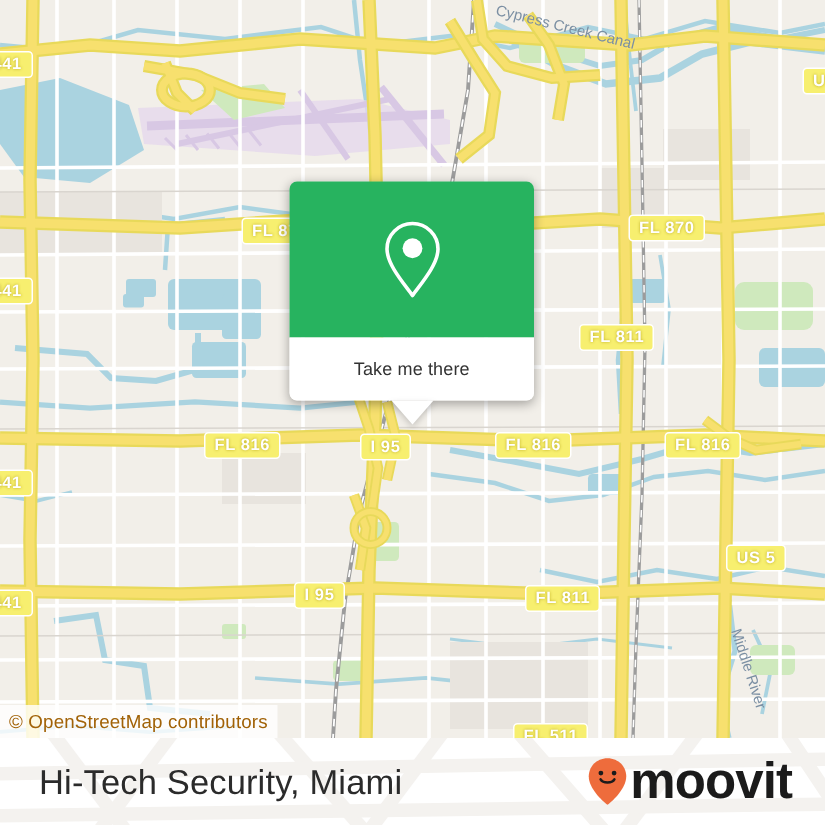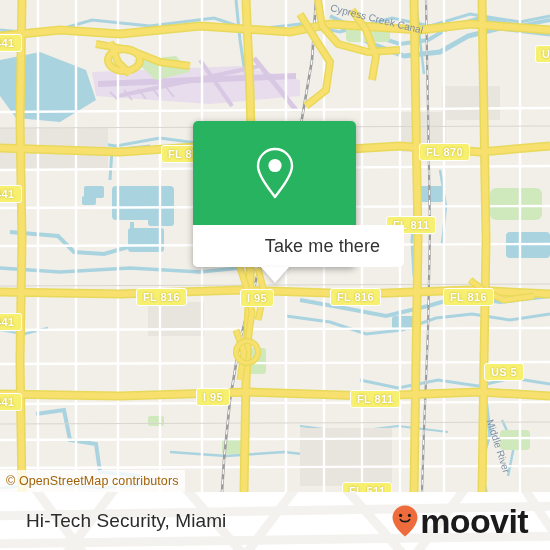--- a/index.html
+++ b/index.html
@@ -38,21 +38,21 @@
     border-radius:5px 5px 0 0;
     display:flex;align-items:center;justify-content:center;
   }
   .pin-icon{display:block;width:48px;height:56px;}
   .callout-label{
     position:relative;
     width:163px;height:42px;
     background:#ffffff;
     border-radius:0 0 5px 5px;
     display:flex;align-items:center;justify-content:center;
-    color:#333333;font-size:18px;letter-spacing:0.1px;padding-left:48px;
+    color:#333333;font-size:12px;letter-spacing:0.1px;
   }
   .callout-tip{
     position:absolute;left:50%;top:146px;margin-left:-14px;
     width:0;height:0;
     border-left:14px solid transparent;
     border-right:14px solid transparent;
     border-top:16px solid #ffffff;
     filter:drop-shadow(0 2px 2px rgba(0,0,0,0.18));
   }
 
@@ -60,21 +60,21 @@
   .footer{
     position:absolute;left:0;top:492px;width:550px;height:58px;
     background:#ffffff;
     display:flex;align-items:center;justify-content:space-between;
     padding:0 22px 0 26px;box-sizing:border-box;
     overflow:hidden;
   }
   .footer-watermark{position:absolute;left:0;top:0;width:550px;height:58px;opacity:1;}
   .footer-title{
     position:relative;
-    font-size:19px;color:#2b2b2b;letter-spacing:0.1px;white-space:nowrap;
+    font-size:23px;color:#2b2b2b;letter-spacing:0.1px;white-space:nowrap;
   }
   .brand{position:relative;display:flex;align-items:center;gap:0px;text-align:center;}
   .brand-mark{display:block;width:28px;height:34px;}
   .brand-word{
     font-size:34px;font-weight:bold;color:#1b1b1b;letter-spacing:-0.6px;
     line-height:34px;margin-left:1px;
   }
 
   
   .shield{

